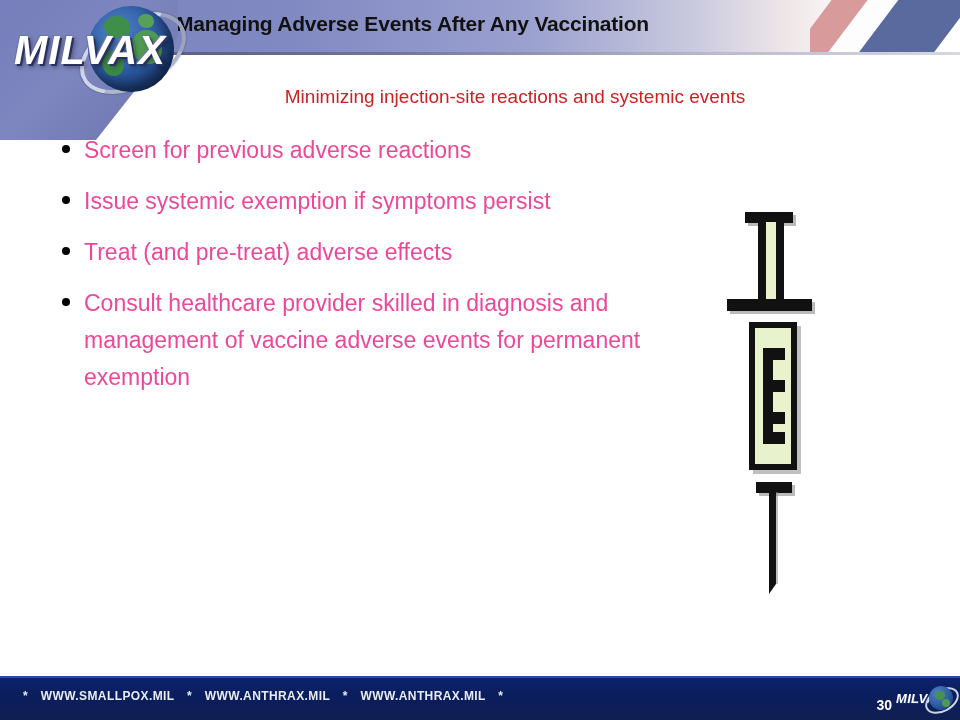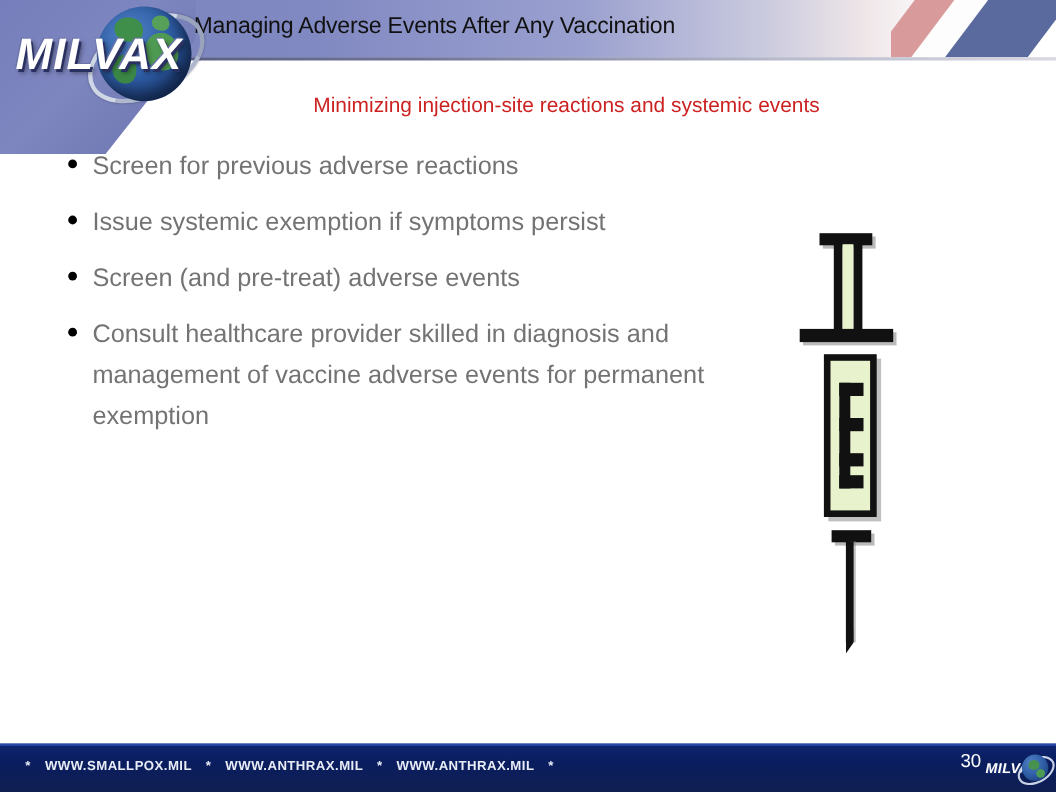--- a/index.html
+++ b/index.html
@@ -50,21 +50,21 @@
   }
   .stripe.red   { left: 56px;  background: #d89a9a; }
   .stripe.white { left: 92px;  background: #fdfdfd; }
   .stripe.blue  { left: 126px; background: #5a6a9e; width: 60px; }
 
   .slide-title {
     position: absolute;
     left: 176px; top: 12px;
     width: 700px;
     font-size: 21px;
-    font-weight: normal;
+    font-weight: bold;
     color: #111111;
     letter-spacing: -0.2px;
     white-space: nowrap;
   }
 
   
   .logo-corner {
     position: absolute;
     left: 0; top: 0;
     width: 178px; height: 140px;
@@ -136,21 +136,21 @@
     position: absolute;
     left: 58px; top: 132px;
     width: 620px;
   }
   .bullet-item {
     position: relative;
     padding-left: 26px;
     margin-bottom: 14px;
     font-size: 23px;
     line-height: 37px;
-    color: #737373;
+    color: #ec4899;
   }
   .bullet-item .dot {
     position: absolute;
     left: 4px; top: 13px;
     width: 8px; height: 8px;
     border-radius: 50%;
     background: #000000;
   }
 
   
@@ -237,23 +237,23 @@
     position: absolute;
     left: 14px; top: 13px;
     font-size: 12px;
     font-weight: bold;
     color: #e8ecf7;
     letter-spacing: 0.4px;
   }
   .footer-links .sep { margin: 0 9px; }
   .footer-page {
     position: absolute;
-    right: 68px; top: 6px;
-    font-size: 17px;
-    font-weight: normal;
+    right: 68px; top: 21px;
+    font-size: 14px;
+    font-weight: bold;
     color: #ffffff;
   }
   .footer-logo {
     position: absolute;
     right: 6px; top: 8px;
     width: 58px; height: 30px;
   }
   .footer-logo .fl-word {
     position: absolute;
     left: 0; top: 7px;
@@ -327,21 +327,21 @@
     <div class="bullet-item">
       <span class="dot"></span>
       <span>Screen for previous adverse reactions</span>
     </div>
     <div class="bullet-item">
       <span class="dot"></span>
       <span>Issue systemic exemption if symptoms persist</span>
     </div>
     <div class="bullet-item">
       <span class="dot"></span>
-      <span>Screen (and pre-treat) adverse events</span>
+      <span>Treat (and pre-treat) adverse effects</span>
     </div>
     <div class="bullet-item">
       <span class="dot"></span>
       <span>Consult healthcare provider skilled in diagnosis and management of vaccine adverse events for permanent exemption</span>
     </div>
   </div>
 
   <div class="syringe">
     <div class="sy sy-cap"></div>
     <div class="sy sy-shaft-l"></div>

